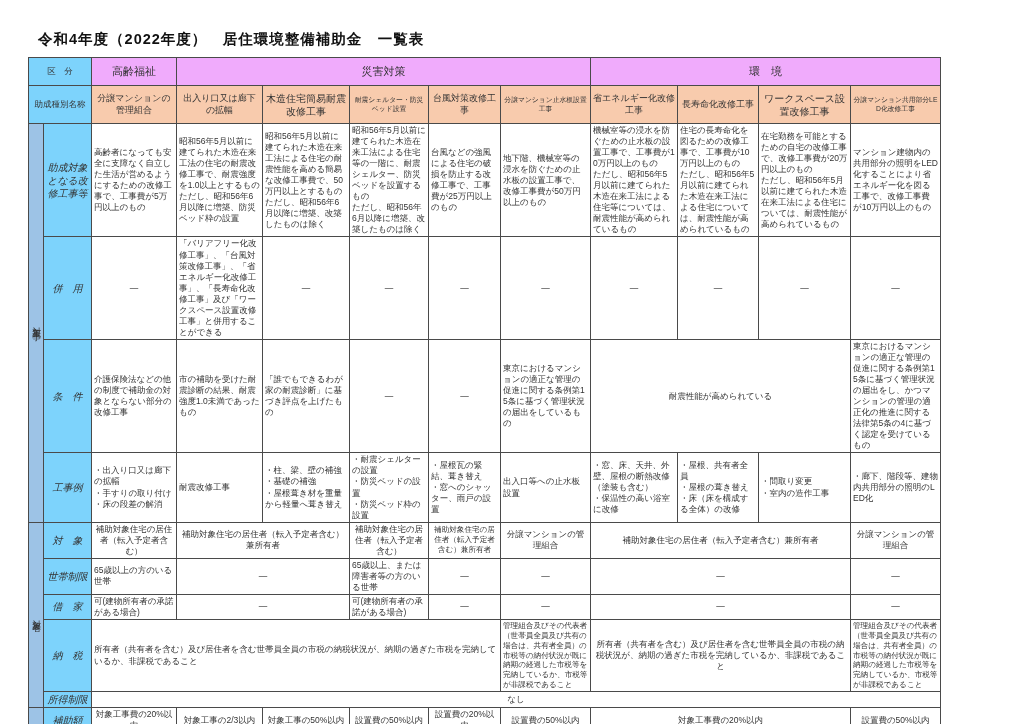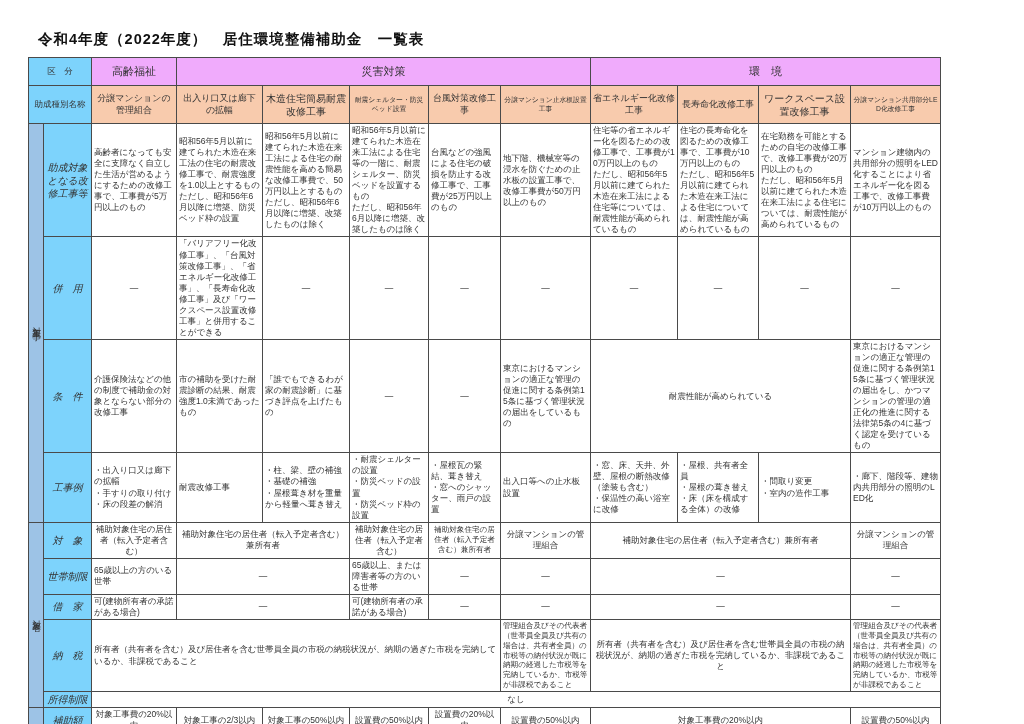--- a/index.html
+++ b/index.html
@@ -68,21 +68,21 @@
       <td class="lb sub">助成対象となる改修工事等</td>
       <td class="tl">高齢者になっても安全に支障なく自立した生活が営めるようにするための改修工事で、工事費が5万円以上のもの</td>
       <td class="tl">昭和56年5月以前に建てられた木造在来工法の住宅の耐震改修工事で、耐震強度を1.0以上とするもの
 ただし、昭和56年6月以降に増築、防災ベッド枠の設置</td>
       <td class="tl">昭和56年5月以前に建てられた木造在来工法による住宅の耐震性能を高める簡易な改修工事費で、50万円以上とするもの
 ただし、昭和56年6月以降に増築、改築したものは除く</td>
       <td class="tl">昭和56年5月以前に建てられた木造在来工法による住宅等の一階に、耐震シェルター、防災ベッドを設置するもの
 ただし、昭和56年6月以降に増築、改築したものは除く</td>
       <td class="tl">台風などの強風による住宅の破損を防止する改修工事で、工事費が25万円以上のもの</td>
       <td class="tl">地下階、機械室等の浸水を防ぐための止水板の設置工事で、改修工事費が50万円以上のもの</td>
-      <td class="tl">住宅等の省エネルギー化を図るための改修工事で、工事費が10万円以上のもの
+      <td class="tl">機械室等の浸水を防ぐための止水板の設置工事で、工事費が10万円以上のもの
 ただし、昭和56年5月以前に建てられた木造在来工法による住宅等については、耐震性能が高められているもの</td>
       <td class="tl">住宅の長寿命化を図るための改修工事で、工事費が10万円以上のもの
 ただし、昭和56年5月以前に建てられた木造在来工法による住宅については、耐震性能が高められているもの</td>
       <td class="tl">在宅勤務を可能とするための自宅の改修工事で、改修工事費が20万円以上のもの
 ただし、昭和56年5月以前に建てられた木造在来工法による住宅については、耐震性能が高められているもの</td>
       <td class="tl">マンション建物内の共用部分の照明をLED化することにより省エネルギー化を図る工事で、改修工事費が10万円以上のもの</td>
     </tr>
 
     <tr style="height:56px">
       <td class="lb sub">併　用</td>

